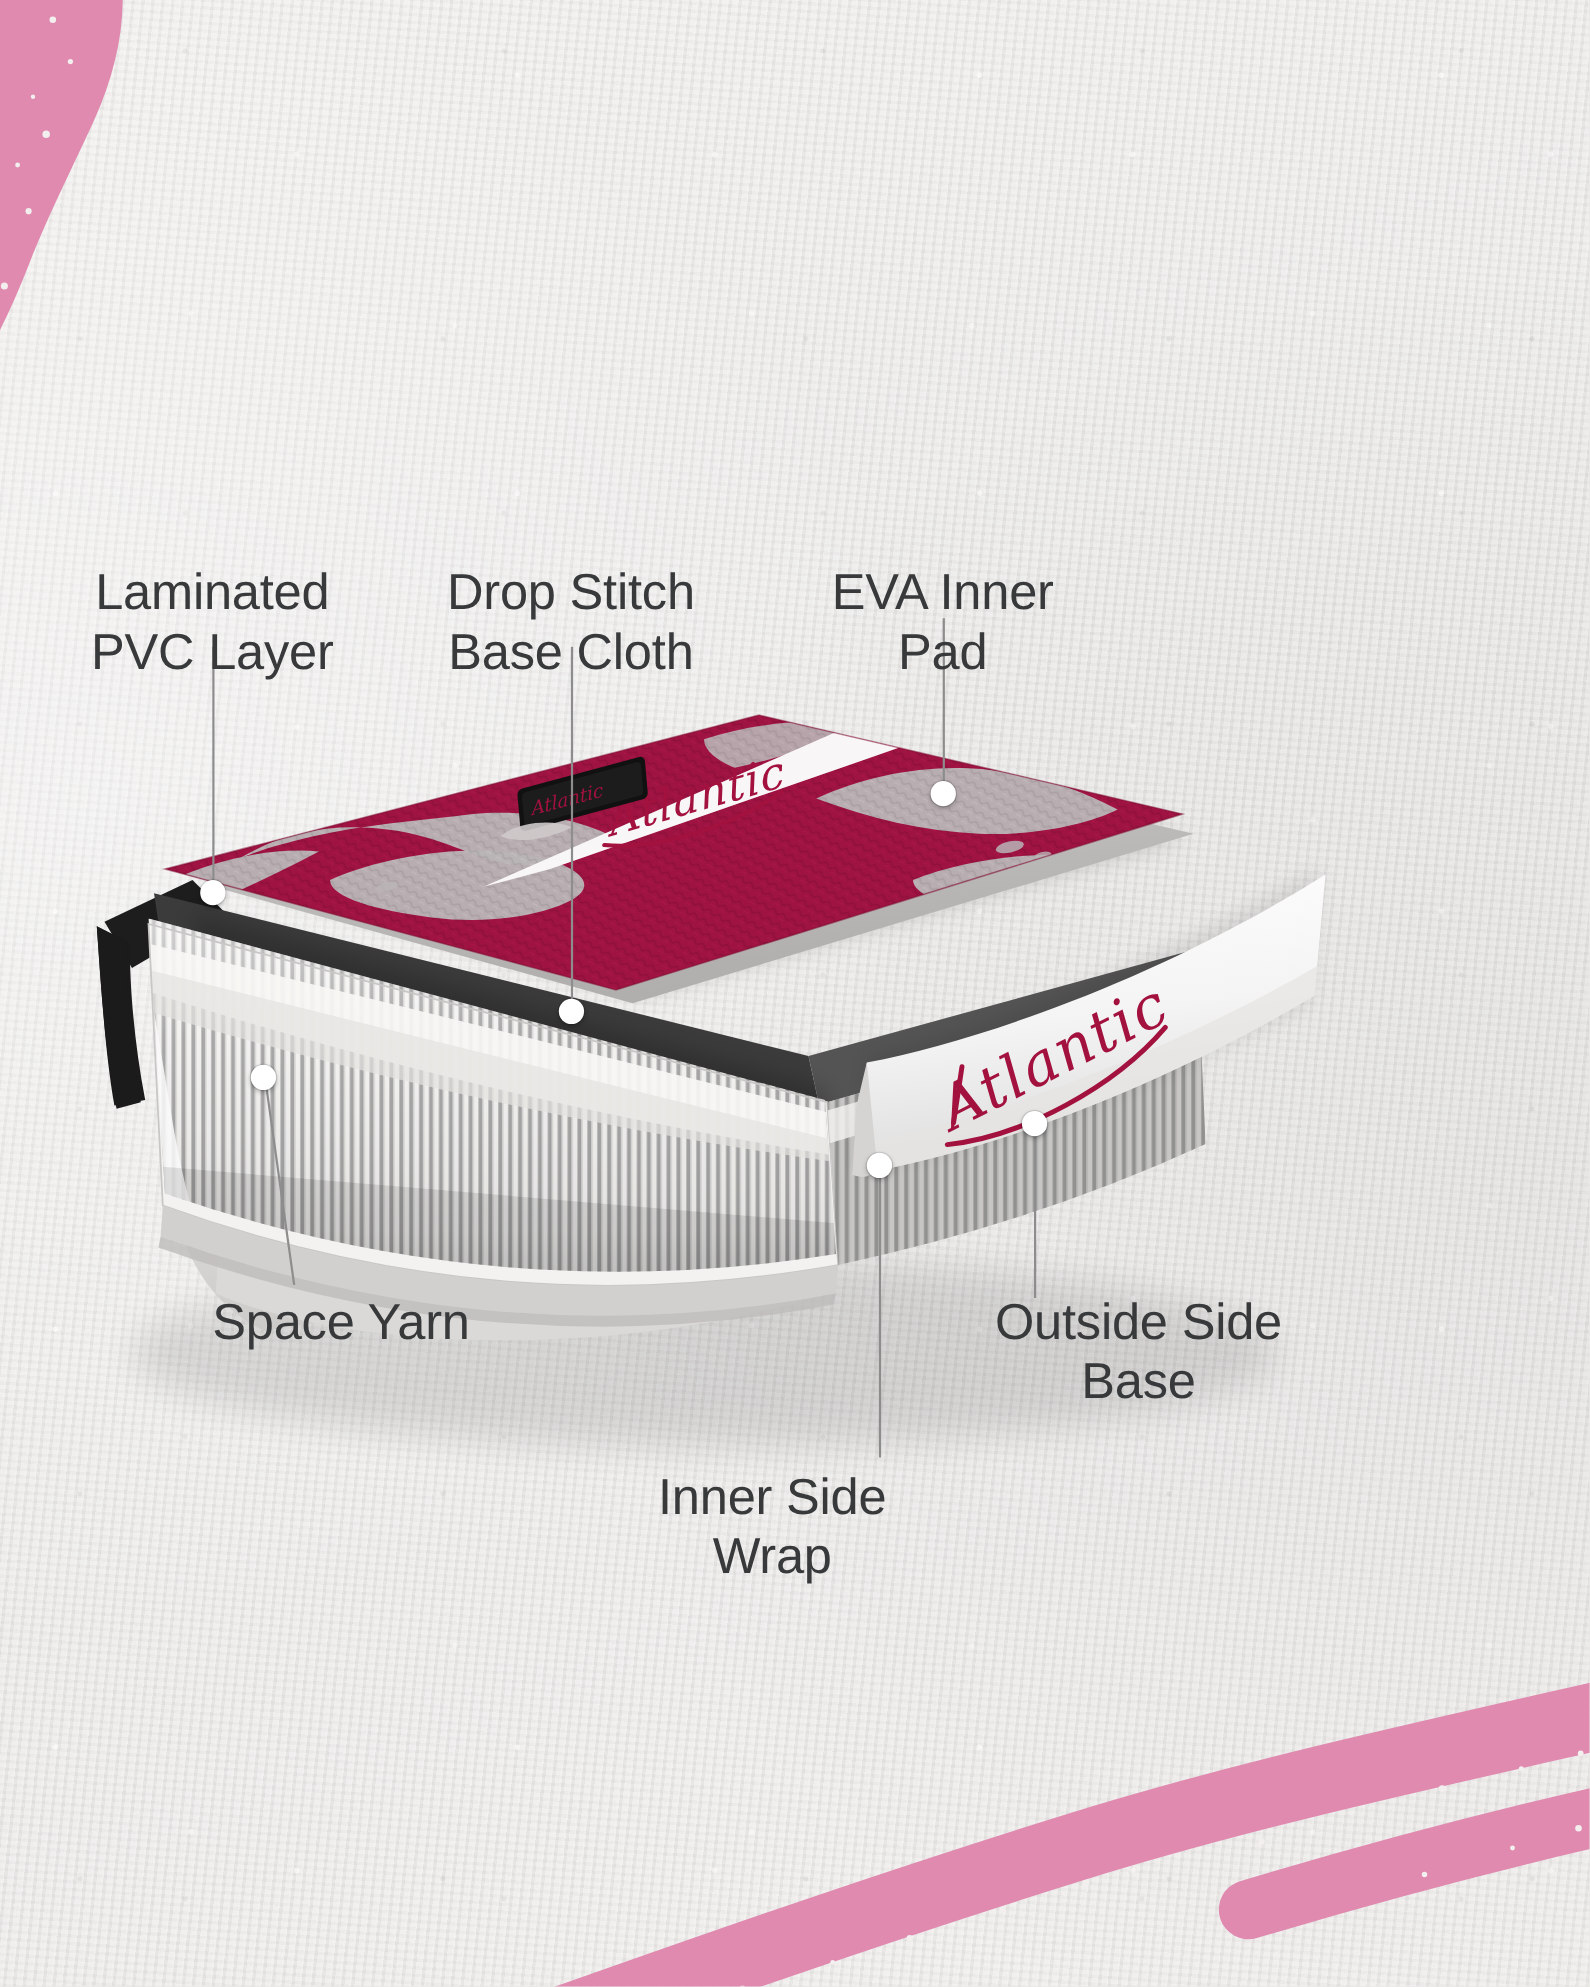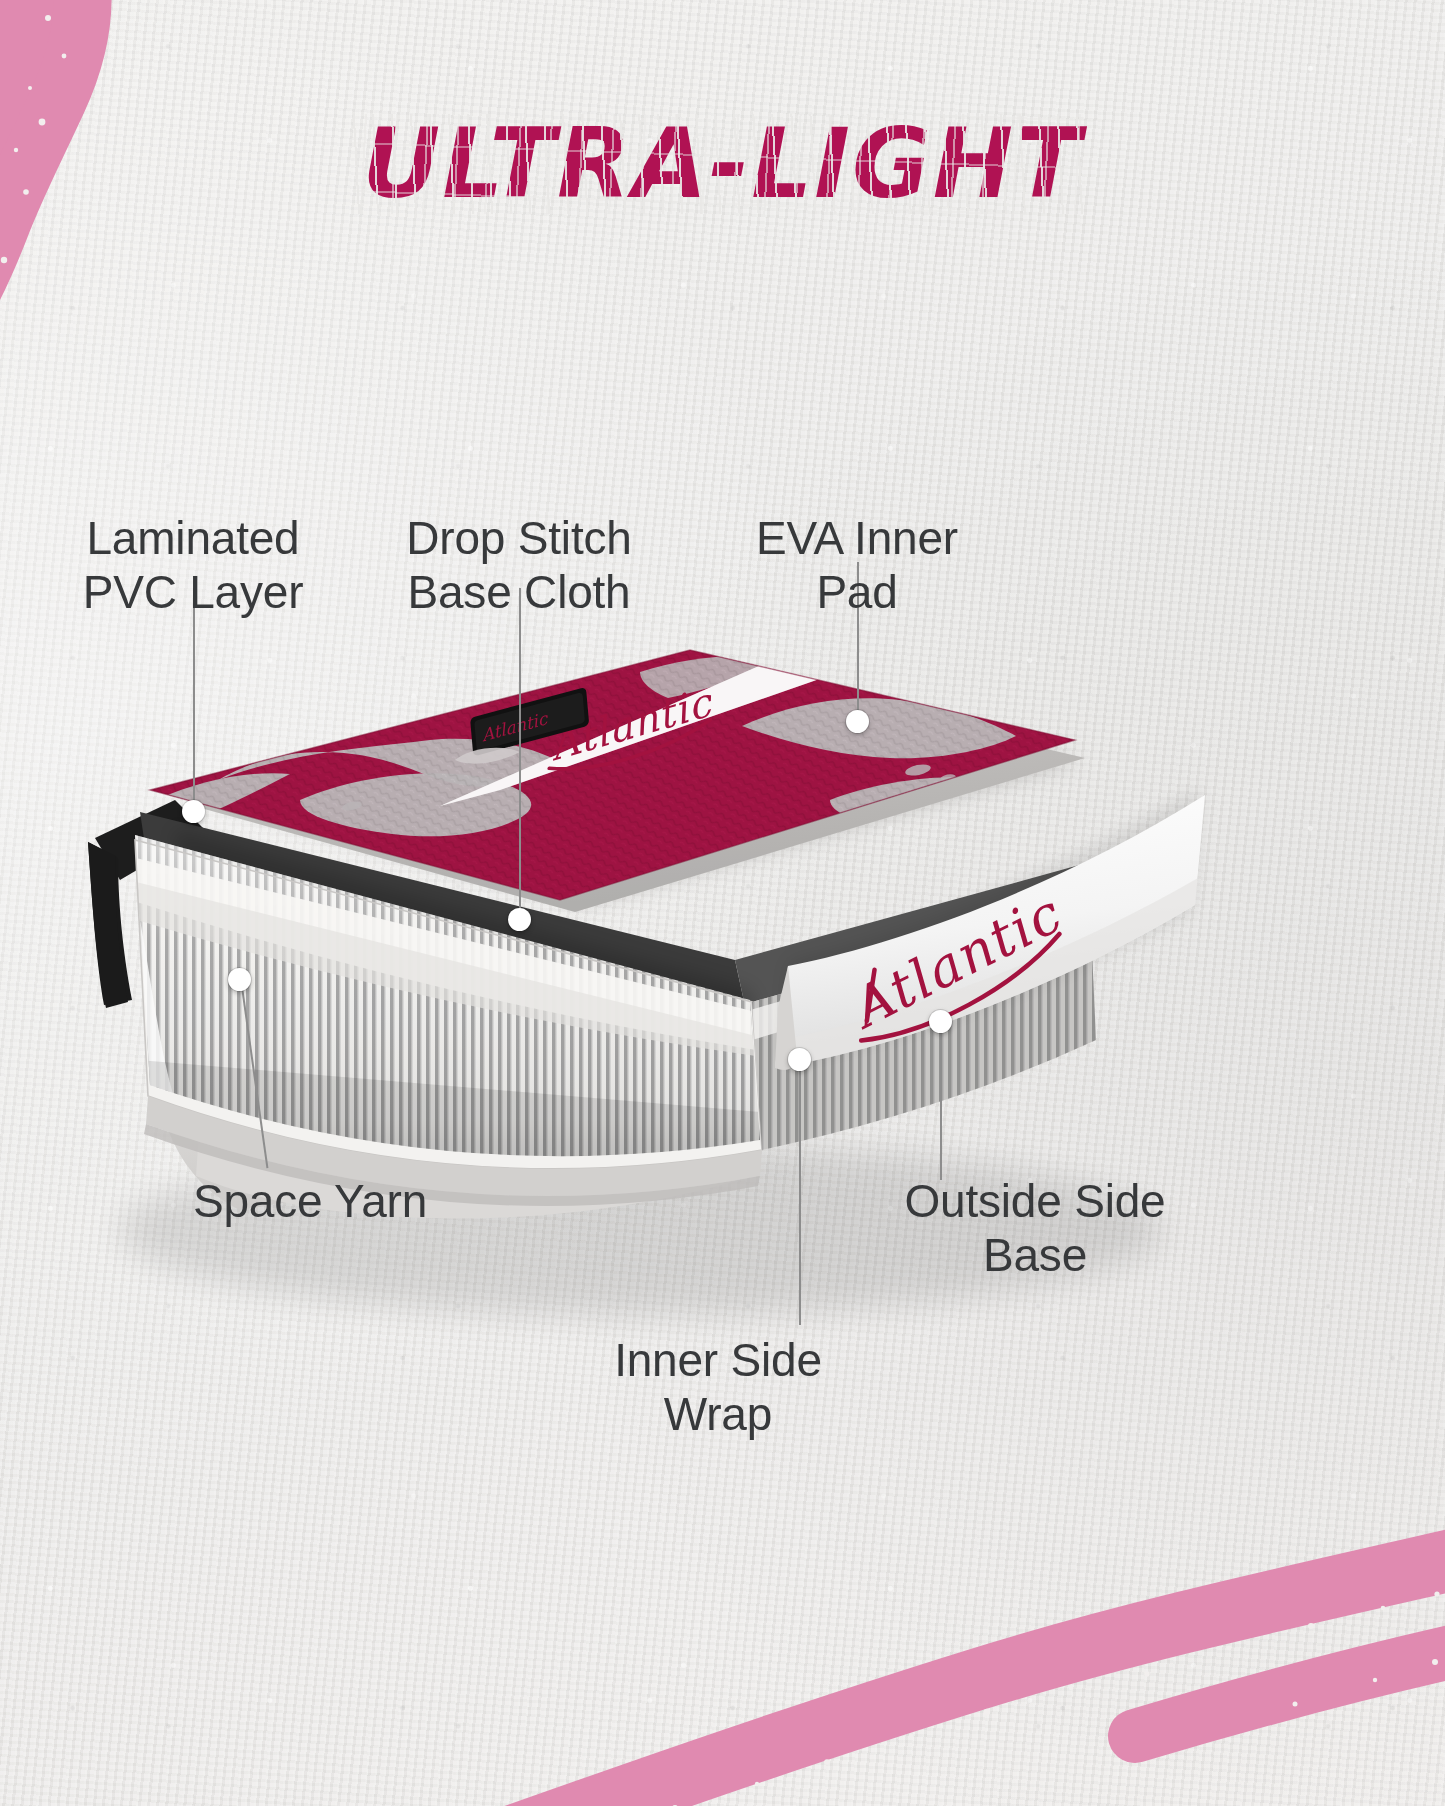--- a/index.html
+++ b/index.html
@@ -142,21 +142,20 @@
       <circle cx="908" cy="172" r="2.3"></circle>
         <circle cx="962" cy="158" r="2.6"></circle>
       <circle cx="820" cy="268" r="2.5"></circle>
         <circle cx="900" cy="244" r="2.2"></circle>
       <circle cx="960" cy="226" r="3"></circle>
     </g>
   </svg>
 </div>
 
 <div id="title">
-  <div class="title-line" id="title-line-1"><span class="tmask">ULTRA-LIGHT</span></div>
 </div>
 
 <svg id="product" viewBox="0 0 1445 1806">
   <defs>
 
     <pattern id="deckTex" width="10" height="10" patternUnits="userSpaceOnUse" patternTransform="rotate(30)">
       <rect width="10" height="10" fill="#9e1342"></rect>
       <path d="M0,5 q2.5,-3 5,0 t5,0" stroke="#8a0f38" stroke-width="1.5" fill="none" opacity=".75"></path>
       <path d="M0,10 q2.5,-3 5,0 t5,0" stroke="#b01a4d" stroke-width="1.2" fill="none" opacity=".5"></path>
     </pattern>
@@ -346,15 +345,15 @@
 <div class="label c" style="left:53px; top:512px; width:280px;">Laminated
 PVC Layer</div>
 
 <div class="label c" style="left:379px; top:512px; width:280px;">Drop Stitch
 Base Cloth</div>
 
 <div class="label c" style="left:717px; top:512px; width:280px;">EVA Inner Pad</div>
 
 <div class="label l" style="left:150px; top:1175px; width:320px;">Space Yarn</div>
 
-<div class="label c" style="left:578px; top:1334px; width:280px;">Inner Side Wrap</div>
+<div class="label c" style="left:562px; top:1334px; width:280px;">Inner Side Wrap</div>
 
 <div class="label c" style="left:865px; top:1175px; width:340px;">Outside Side Base</div>
 
 </body></html>

